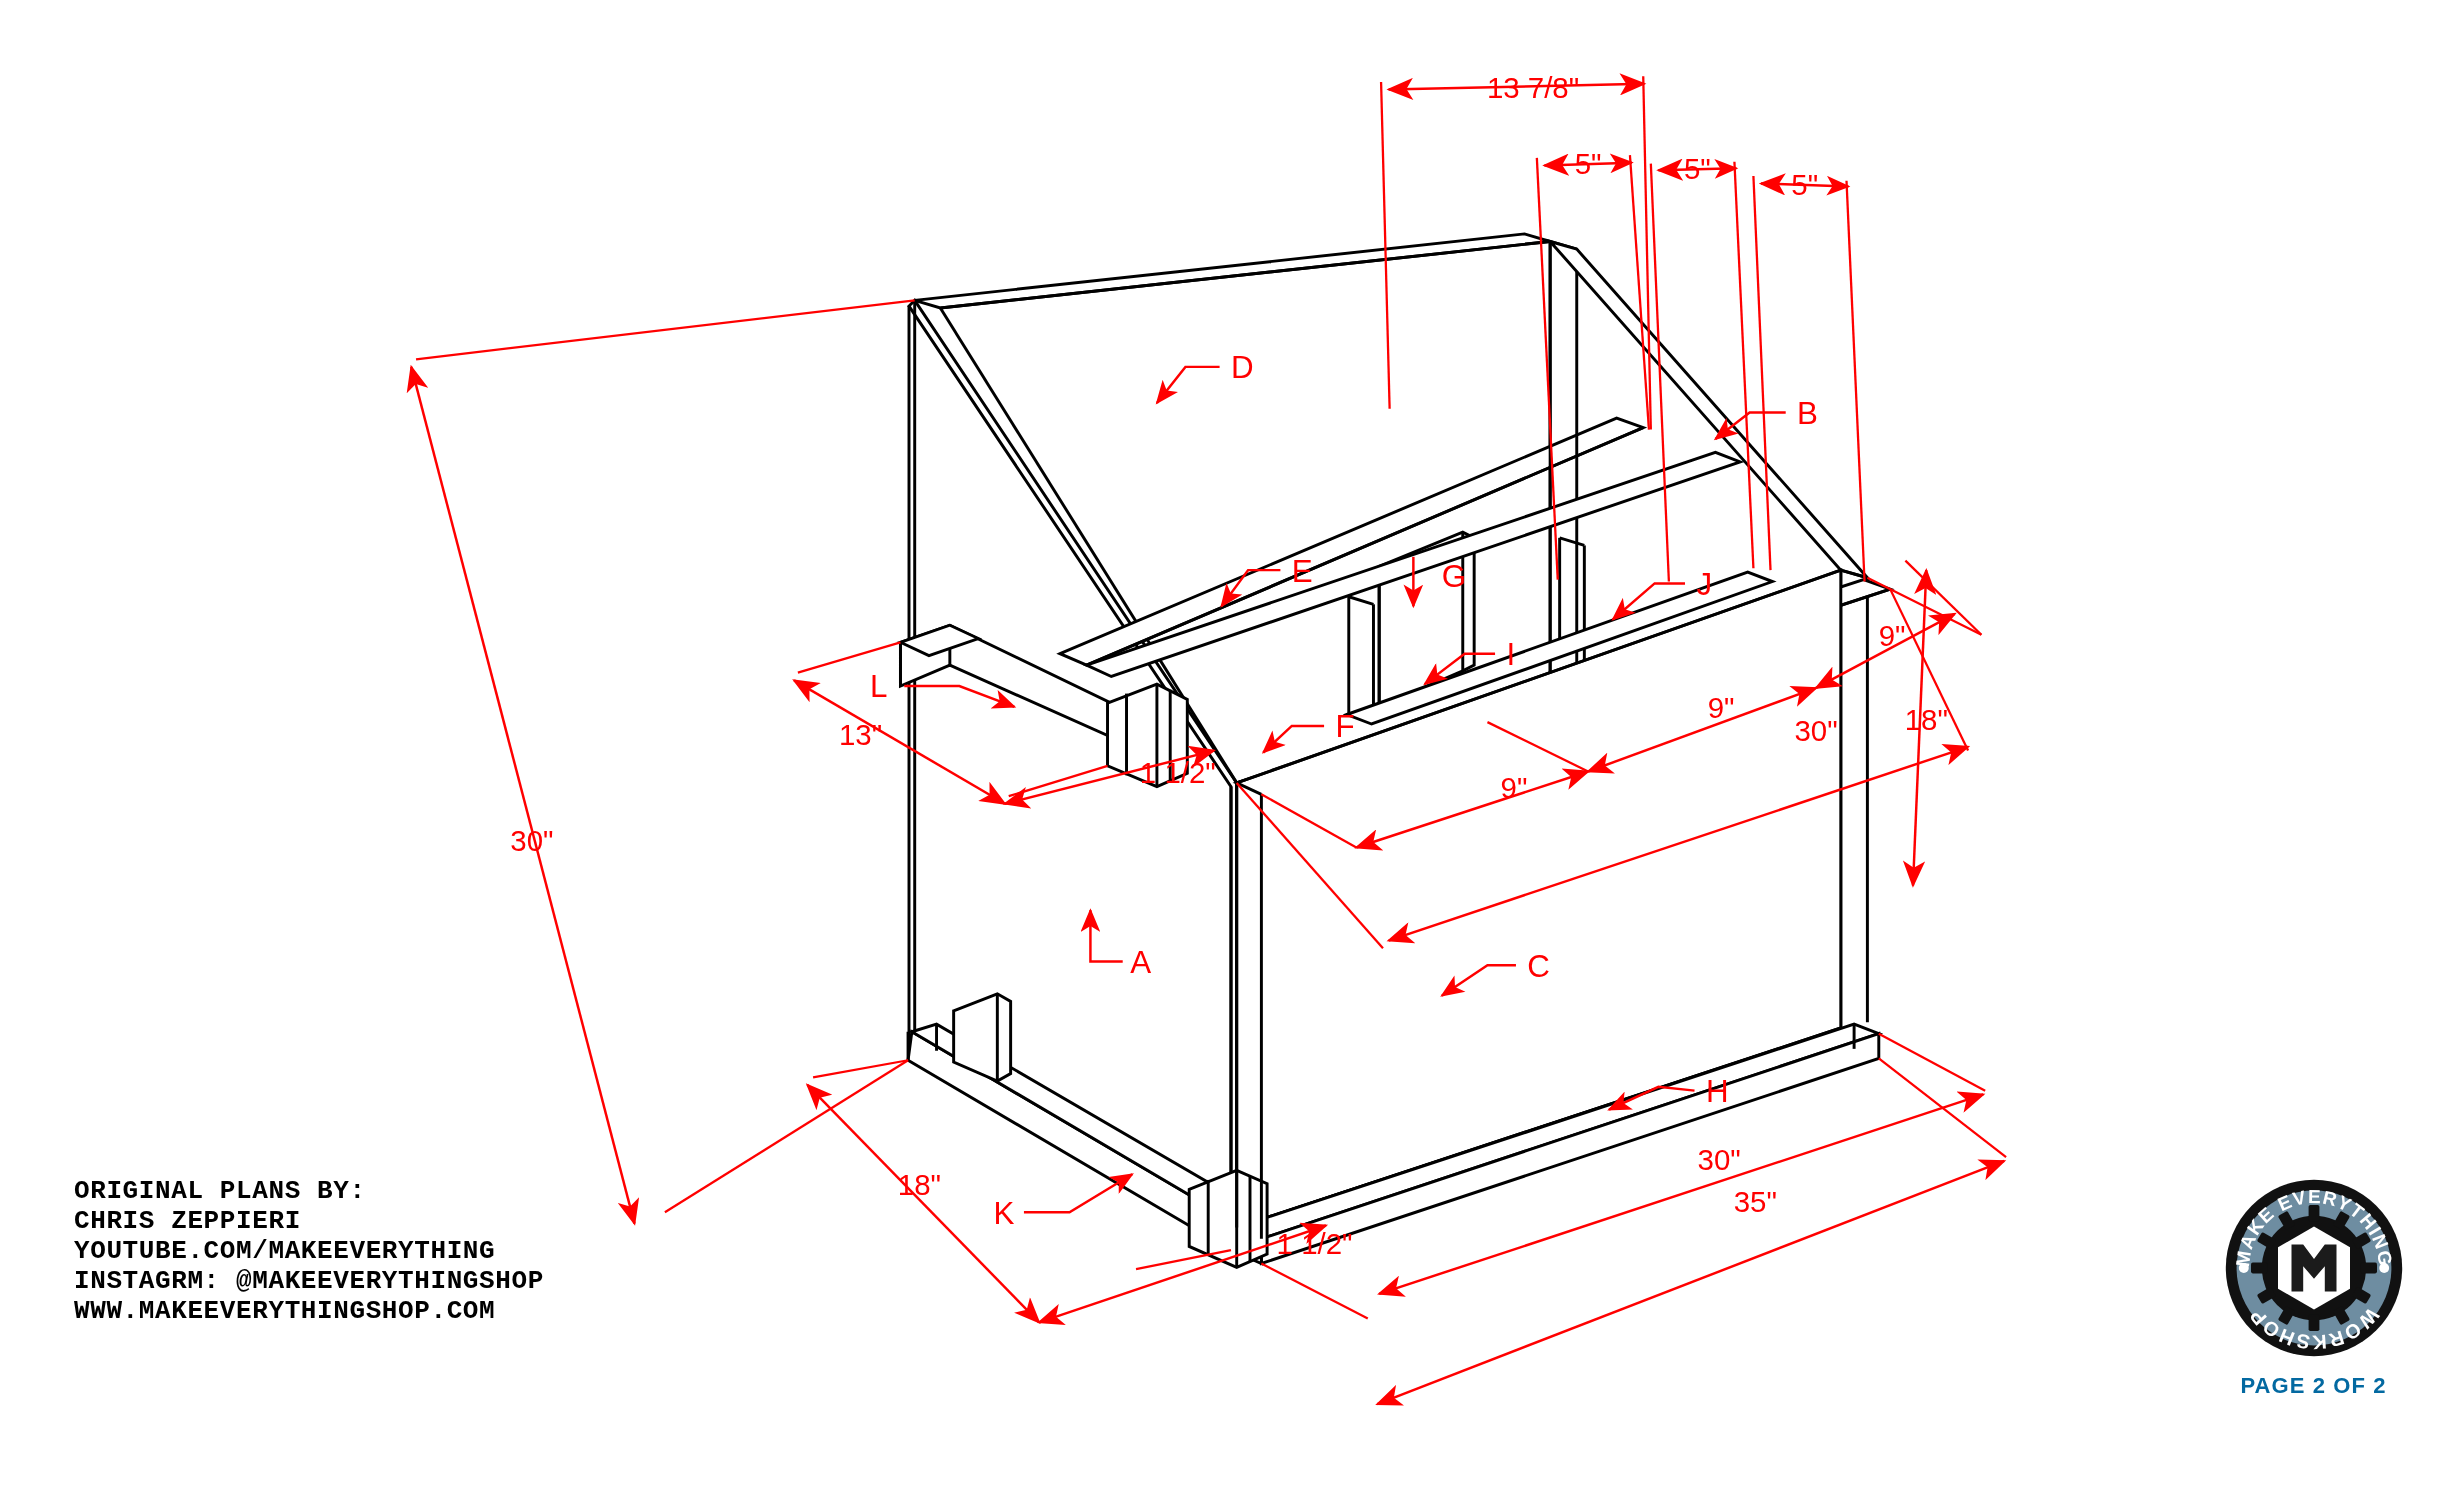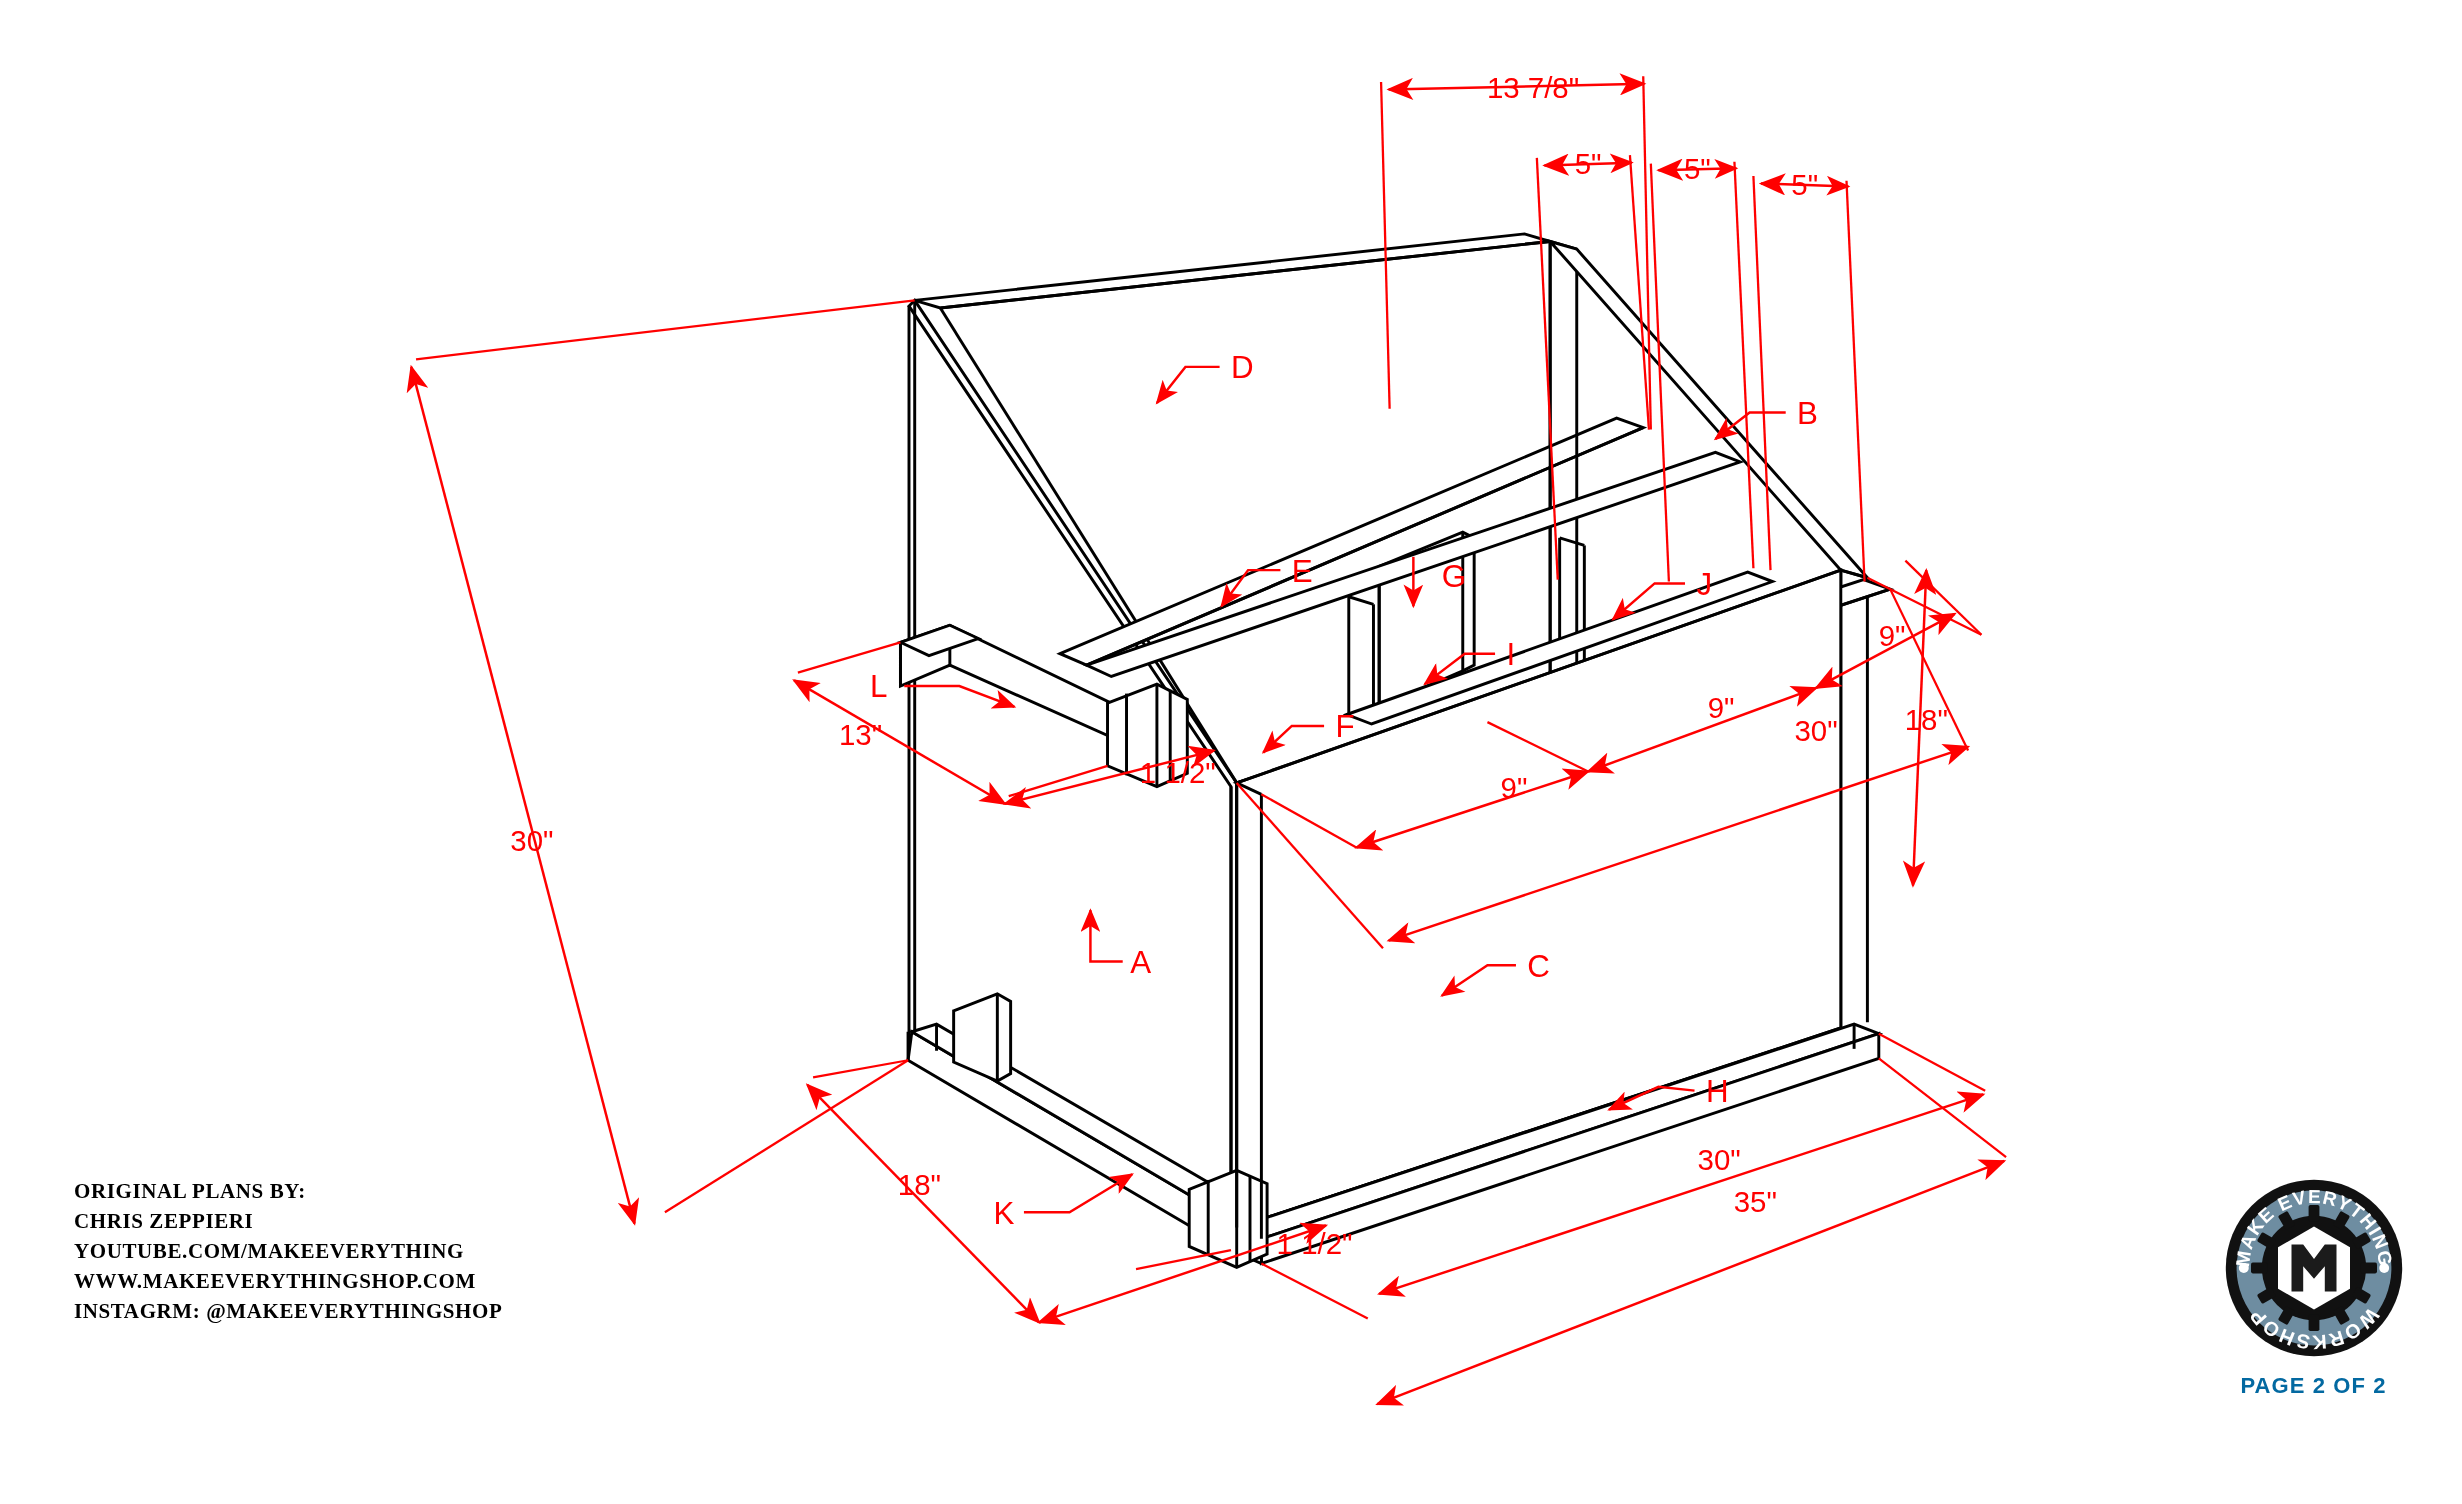--- a/index.html
+++ b/index.html
@@ -7,22 +7,22 @@
   body{
     width:2462px;height:1505px;position:relative;overflow:hidden;
     font-family:"Liberation Sans",sans-serif;
   }
   #sheet{position:absolute;inset:0;width:2462px;height:1505px;}
   svg#drawing{position:absolute;left:0;top:0;width:2462px;height:1505px;}
 
   
   #credits{
     position:absolute;left:74px;top:1176px;
-    font-family:Liberation Serif, serif;
-    font-weight:bold;font-size:21px;line-height:30px;
+    font-family:Liberation Mono, monospace;
+    font-weight:bold;font-size:26px;line-height:30px;
     letter-spacing:0.6px;color:#000000;white-space:nowrap;
   }
   #credits div{text-transform:uppercase;}
 
   
   #logo-block{position:absolute;left:2209px;top:1178px;width:209px;text-align:center;}
   #logo-svg{display:block;width:180px;height:180px;margin:0 auto;}
   #page-label{
     margin-top:15px;font-weight:bold;font-size:22px;letter-spacing:1.1px;
     color:#0369a1;text-transform:uppercase;font-family:"Liberation Sans",sans-serif;
@@ -301,22 +301,22 @@
         <path class="lead" d="M 1078,1276 L 1126,1276 L 1192,1236" marker-end="url(#arrowSmall)"></path>
         <text class="lbltxt" x="1046" y="1288">K</text>
       </g>
     </g>
   </svg>
 
   <div id="credits">
     <div>ORIGINAL PLANS BY:</div>
     <div>CHRIS ZEPPIERI</div>
     <div>YOUTUBE.COM/MAKEEVERYTHING</div>
+    <div>INSTAGRM: @MAKEEVERYTHINGSHOP</div>
     <div>WWW.MAKEEVERYTHINGSHOP.COM</div>
-    <div>INSTAGRM: @MAKEEVERYTHINGSHOP</div>
   </div>
 
   <div id="logo-block">
     <svg id="logo-svg" viewBox="0 0 200 200">
       <defs>
         <path id="arcTop" d="M 28,100 A 72,72 0 0 1 172,100"></path>
         <path id="arcBot" d="M 175,100 A 75,75 0 0 1 25,100"></path>
       </defs>
       <circle cx="100" cy="100" r="98" fill="#111111"></circle>
       <circle cx="100" cy="100" r="86" fill="#6E8DA1"></circle>

